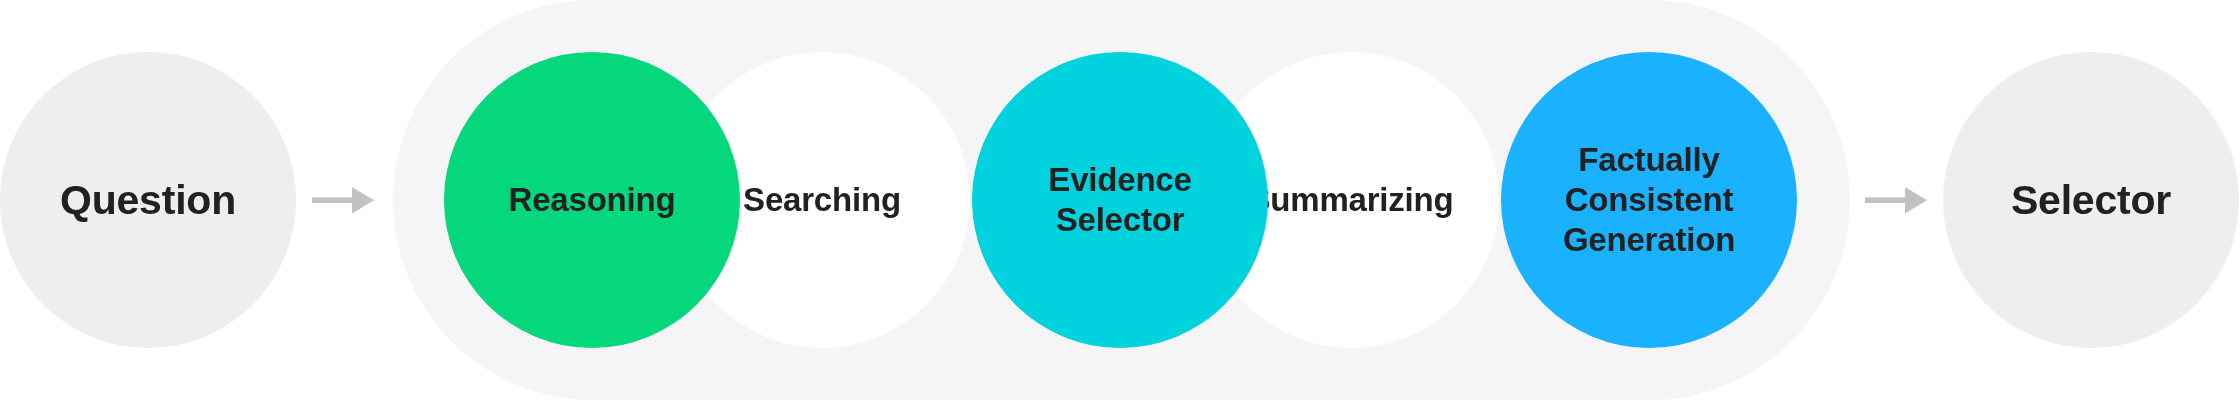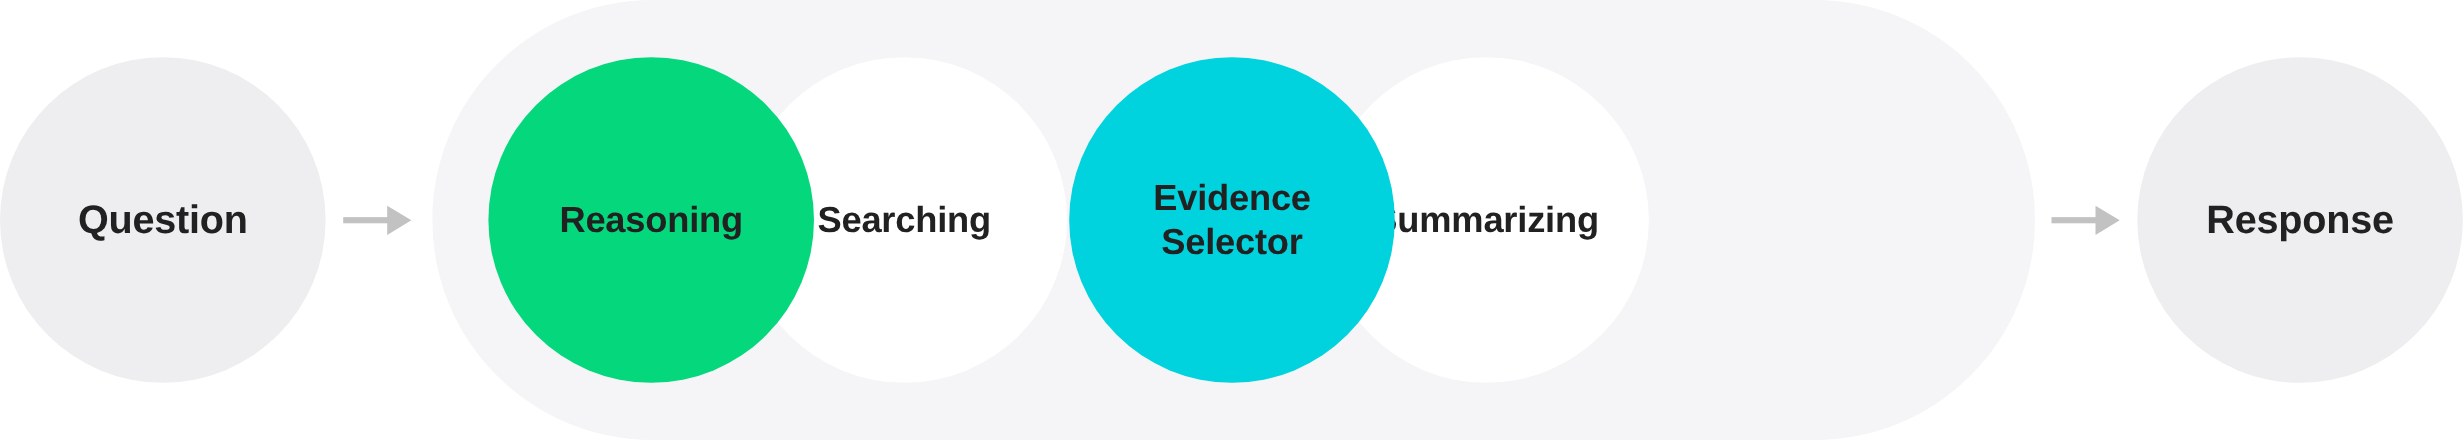--- a/index.html
+++ b/index.html
@@ -32,21 +32,21 @@
   .node span {
     display: block;
     max-width: 232px;
     color: var(--text, #212121);
     font-weight: 700;
     font-size: 33px;
     line-height: 1.22;
     letter-spacing: -0.2px;
   }
   .terminal { background: var(--terminal, #EEEEF0); }
-  .terminal span { font-size: 36px; }
+  .terminal span { font-size: 41px; }
   .step-colored { z-index: 2; }
   .step-white   { z-index: 1; }
   #node-question  { left: 0; }
   #step-0 { left: 444px; align-items: center; }
   #step-1 { left: 674px; }
   #step-2 { left: 972px; }
   #step-3 { left: 1203px; }
   #step-4 { left: 1501px; }
   #node-response { left: 1943px; }
   .arrow { position: absolute; top: 185px; width: 64px; height: 30px; z-index: 3; }
@@ -78,23 +78,26 @@
   </div>
 
   <div class="node step-white" id="step-1" style="background: rgb(255, 255, 255);">
     <span>Searching</span>
   </div>
 
   <div class="node step-white" id="step-3" style="background: rgb(255, 255, 255);">
     <span>Summarizing</span>
   </div>
 
+  <div class="node step-colored" id="step-4" style="background: rgb(26, 178, 255);">
+    <span>Factually Consistent Generation</span>
+  </div>
 
   <svg class="arrow" id="arrow-2" viewBox="0 0 64 30" aria-hidden="true">
     <rect class="arrow-shape" x="1" y="12.4" width="43" height="5.6" fill="#C2C2C2"></rect>
     <polygon class="arrow-shape" points="41,2 63,15.2 41,28.6" fill="#C2C2C2"></polygon>
   </svg>
 
   <div class="node terminal" id="node-response">
-    <span>Response</span>
+    <span>Selector</span>
   </div>
 
 </div>
 
 </body></html>

